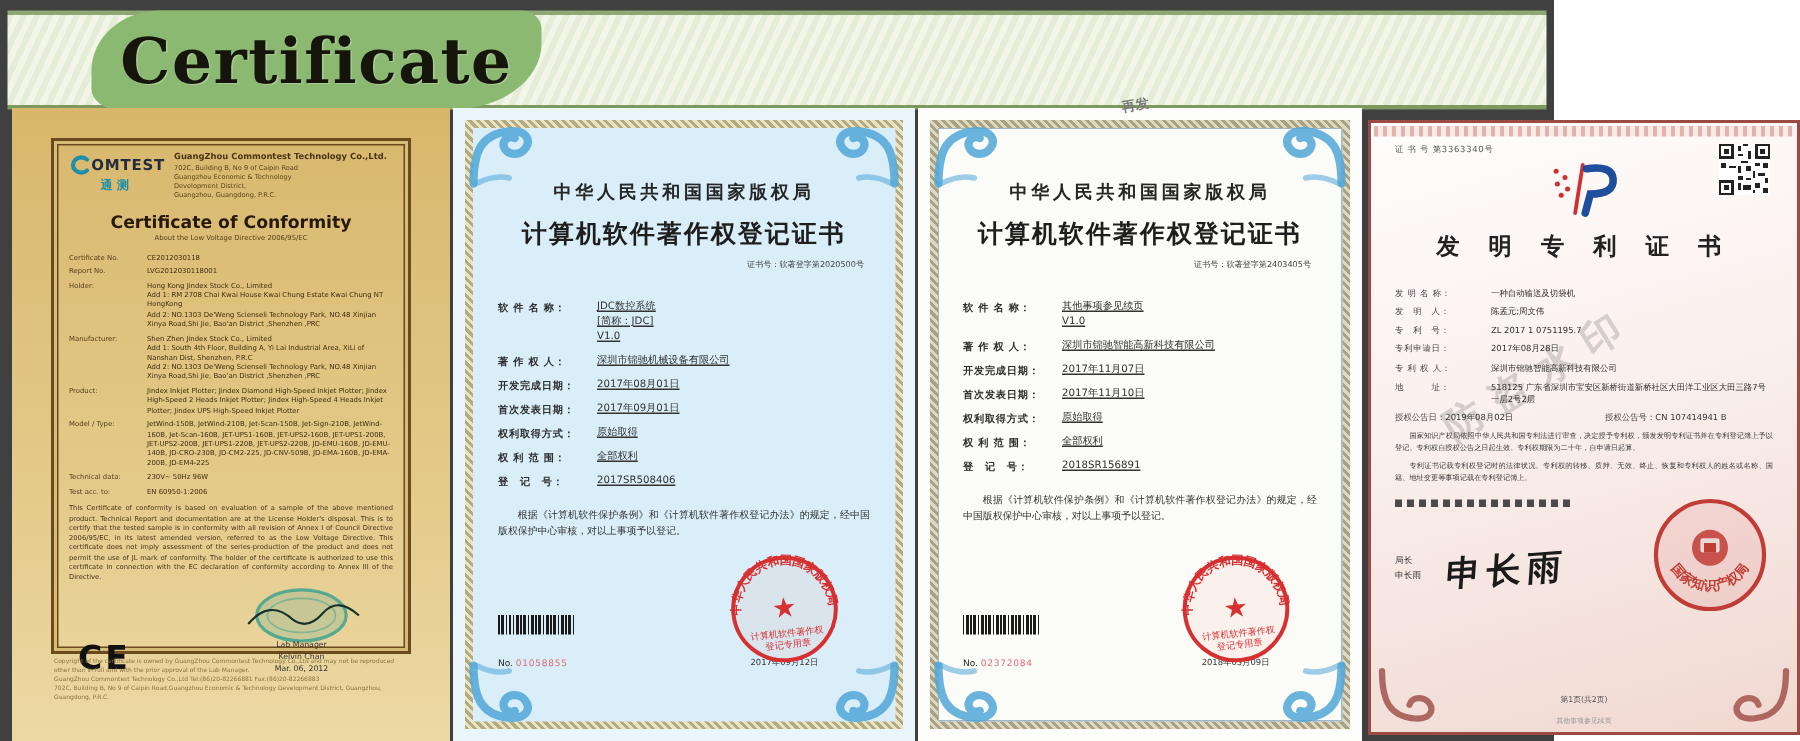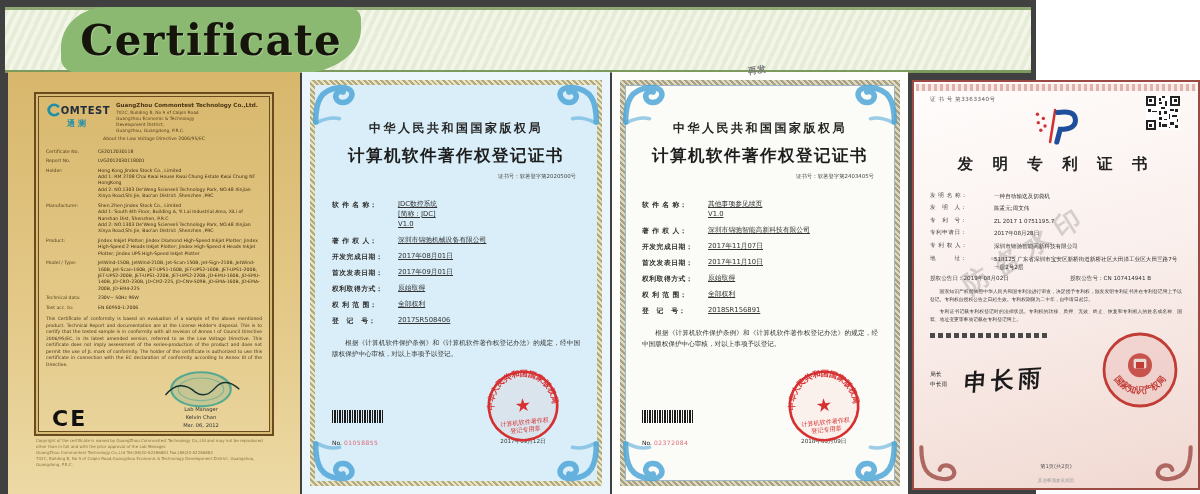--- a/index.html
+++ b/index.html
@@ -132,20 +132,21 @@
           <div class="logocn">通测</div>
         </div>
         <div class="c1co">
           <div class="c1coname">GuangZhou Commontest Technology Co.,Ltd.</div>
           <div class="c1addr pre">702C, Building B, No 9 of Caipin Road
 Guangzhou Economic &amp; Technology
 Development District,
 Guangzhou, Guangdong, P.R.C.</div>
         </div>
       </div>
+      <div class="c1title">Certificate of Conformity</div>
       <div class="c1sub">About the Low Voltage Directive 2006/95/EC</div>
       <div class="c1rows">
         <div class="r">
             <span class="rl">Certificate No.</span>
             <span class="rv pre">CE2012030118</span>
           </div>
         <div class="r">
             <span class="rl">Report No.</span>
             <span class="rv pre">LVG2012030118001</span>
           </div>

